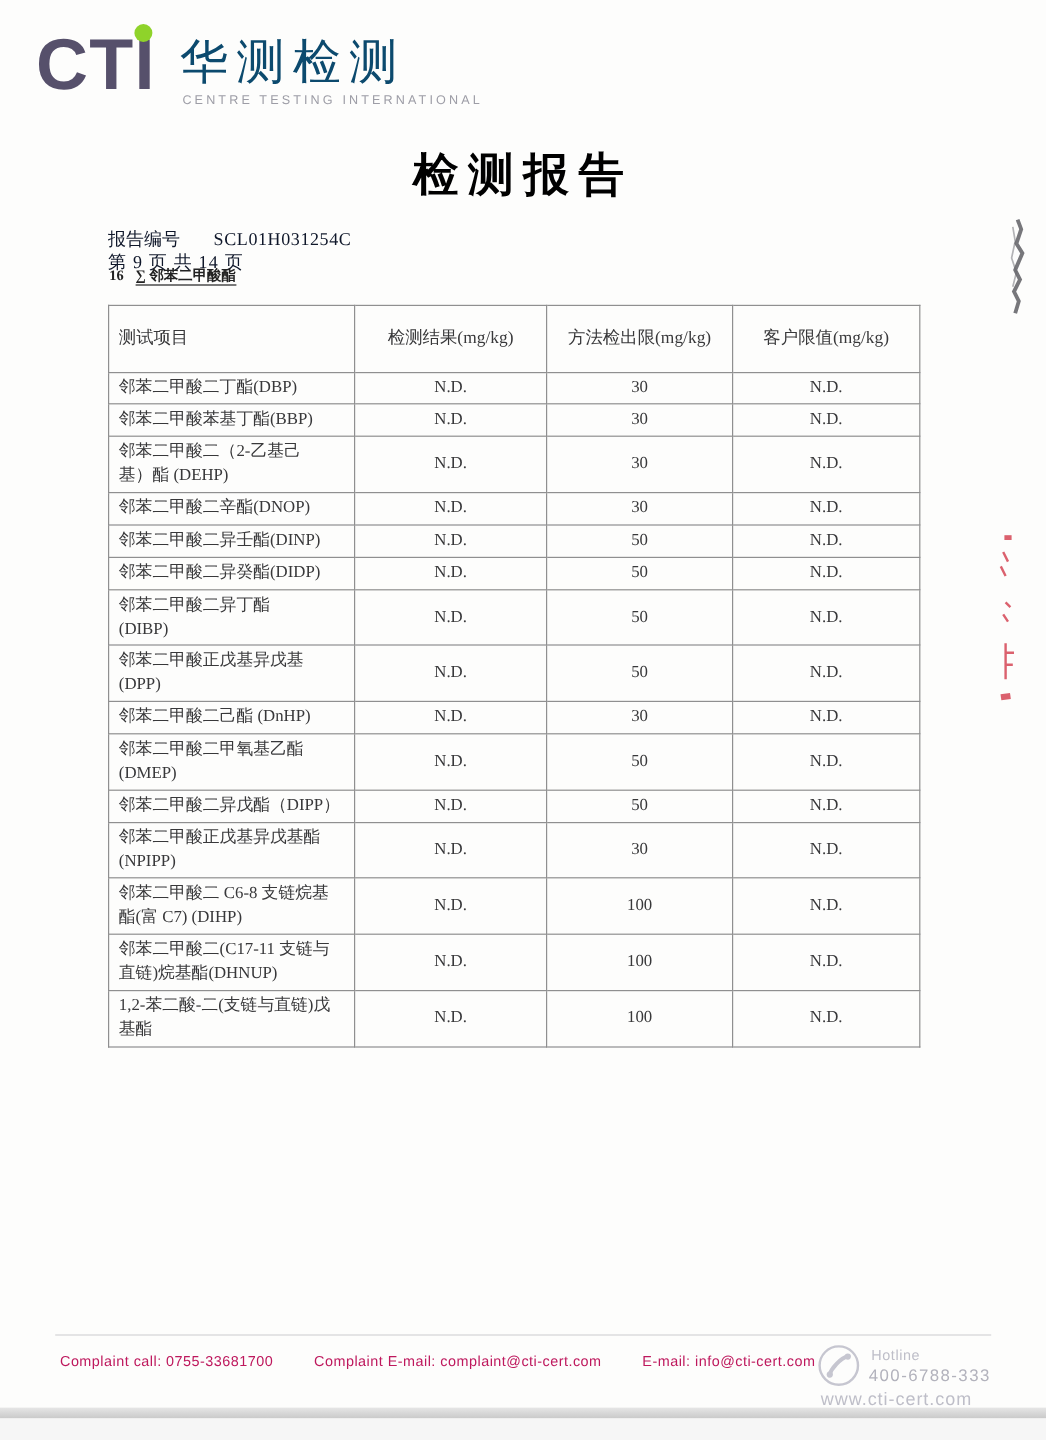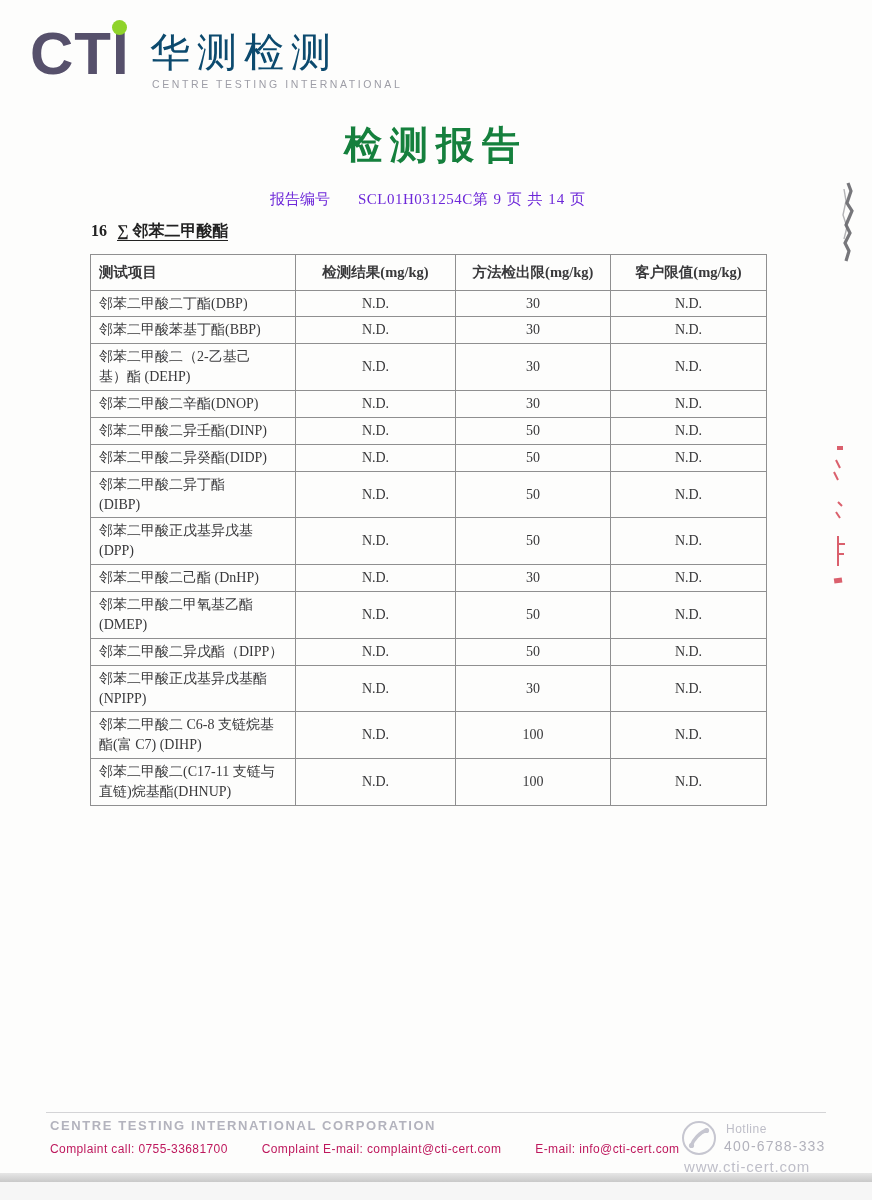--- a/index.html
+++ b/index.html
@@ -35,52 +35,52 @@
   .logo-tagline{
     position:absolute;top:56px;left:124px;
     font-family:"Liberation Sans", sans-serif;
     font-size:10.5px;color:#9d9da6;letter-spacing:2.6px;white-space:nowrap;
   }
 
   
   .doc-title{
     position:absolute;top:120px;left:0;right:0;
     text-align:center;font-size:38px;font-weight:bold;
-    letter-spacing:8px;color:#15803d;
+    letter-spacing:8px;color:#000000;
   }
   .report-meta{
     position:absolute;top:190px;left:90px;width:676px;
     display:flex;justify-content:center;align-items:baseline;
-    font-size:15px;color:#6d28d9;
+    font-size:15px;color:#0f172a;flex-direction:column;
   }
   .report-no-value{margin-left:28px;letter-spacing:0.5px;}
   .page-info{letter-spacing:1px;}
 
   .section-head{
     position:absolute;top:221px;left:91px;
-    font-size:16px;font-weight:bold;color:#222;
+    font-size:12px;font-weight:bold;color:#222;
   }
   .section-sum{
     margin-left:10px;
     border-bottom:1.5px solid #222;padding-bottom:1px;
   }
 
   
   .result-table{
     position:absolute;top:254px;left:90px;
     width:676px;border-collapse:collapse;
     font-size:14px;color:#38383a;
     table-layout:fixed;
   }
   .result-table th,.result-table td{
     border:1px solid #8f8f90;
     padding:3px 8px;line-height:1.42;
     background:transparent;
   }
-  .result-table th{font-weight:bold;font-size:14.5px;padding:7px 8px;}
+  .result-table th{font-weight:normal;font-size:14.5px;padding:17px 8px;}
   .result-table col.c1{width:205px;}
   .result-table col.c2{width:160px;}
   .result-table col.c3{width:155px;}
   .result-table col.c4{width:156px;}
   .result-table th.col-item{text-align:left;}
   .result-table th{text-align:center;}
   .result-table td{text-align:center;vertical-align:middle;}
   .result-table td.col-item{
     text-align:left;white-space:pre-line;
   }
@@ -251,20 +251,27 @@
           <td class="col-limit">100</td>
           <td class="col-customer">N.D.</td>
         </tr>
         <tr>
           <td class="col-item">邻苯二甲酸二(C17-11 支链与
 直链)烷基酯(DHNUP)</td>
           <td class="col-result">N.D.</td>
           <td class="col-limit">100</td>
           <td class="col-customer">N.D.</td>
         </tr>
+        <tr>
+          <td class="col-item">1,2-苯二酸-二(支链与直链)戊
+基酯</td>
+          <td class="col-result">N.D.</td>
+          <td class="col-limit">100</td>
+          <td class="col-customer">N.D.</td>
+        </tr>
       </tbody>
   </table>
 
   <div class="scan-smudge">
     <svg width="22" height="88" viewBox="0 0 22 88">
       <path d="M12,2 L15,10 L11,22 L16,30 L10,44 L14,52 L9,62 L13,70 L10,80" stroke="#4a4a50" stroke-width="3.2" fill="none" opacity="0.75"></path>
       <path d="M8,8 L10,20 L7,34 L11,46 L8,58" stroke="#6a6a70" stroke-width="1.4" fill="none" opacity="0.5"></path>
     </svg>
   </div>
   <div class="stamp-fragments">
@@ -274,21 +281,20 @@
         <path d="M12,20 L16,28 M10,32 L14,40"></path>
         <path d="M14,62 L18,66 M12,72 L16,78"></path>
         <path d="M14,96 L14,126 M14,104 L21,104 M14,114 L20,114"></path>
         <rect x="10" y="138" width="8" height="5" fill="#d23a4a" stroke="none" transform="rotate(-8 14 140)"></rect>
       </g>
     </svg>
   </div>
 
   <div class="footer-rule"></div>
   <div class="footer">
-    <div class="footer-company">CENTRE TESTING INTERNATIONAL CORPORATION</div>
     <div class="footer-contacts">
       <span>Complaint call: 0755-33681700</span>
       <span>Complaint E-mail: complaint@cti-cert.com</span>
       <span>E-mail: info@cti-cert.com</span>
     </div>
   </div>
   <div class="footer-right">
     <div class="hotline-circle">
       <svg width="30" height="30" viewBox="0 0 30 30">
         <path d="M7,23 C9,17 16,9 23,7" stroke="#c6c6d0" stroke-width="3.4" fill="none" stroke-linecap="round"></path>

